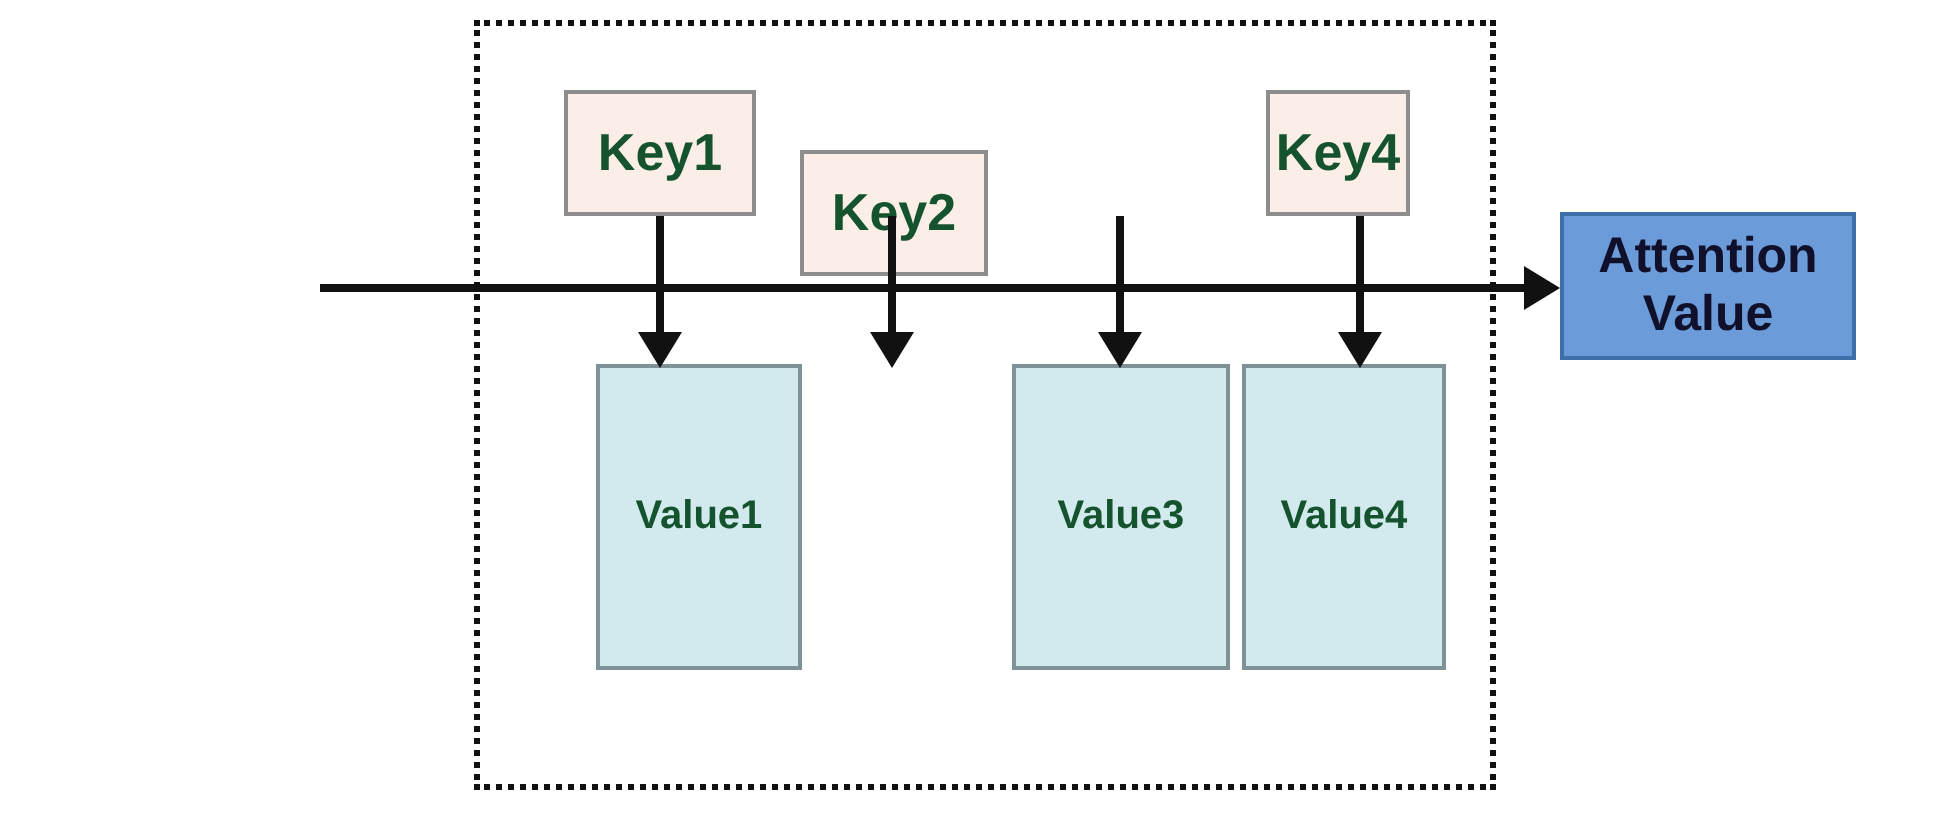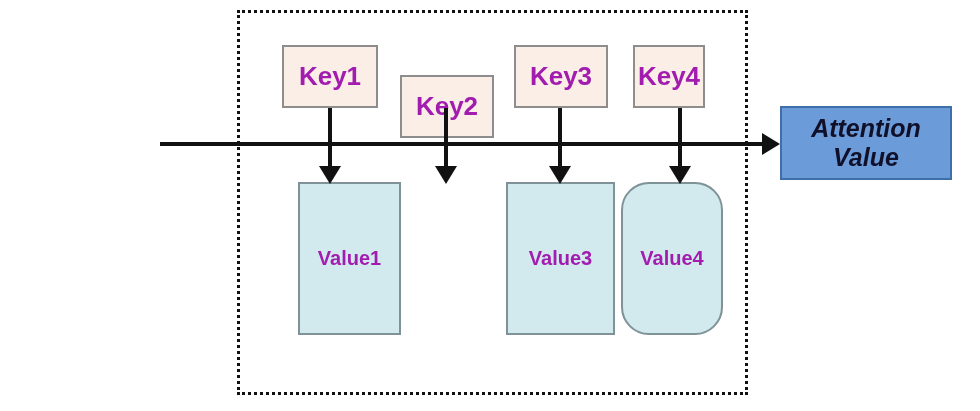--- a/index.html
+++ b/index.html
@@ -43,21 +43,21 @@
 
   
   .box {
     position: absolute;
     box-sizing: border-box;
     display: flex;
     align-items: center;
     justify-content: center;
     text-align: center;
     font-weight: bold;
-    color: #a21caf;
+    color: #14532d;
     line-height: 1.15;
   }
 
   .key-box {
     background: #faeee6;
     border: 2px solid #8d8d8d;
     font-size: 26px;
     top: 45px;
     height: 63px;
   }
@@ -79,24 +79,23 @@
     width: 110px;
     height: 57px;
   }
 
   .attention-box {
     background: #6b9bd8;
     border: 2px solid #3f6fa8;
     font-size: 25px;
     left: 780px;
     top: 106px;
-    width: 172px;
+    width: 148px;
     height: 74px;
     color: #10102a;
-    font-style: italic;
   }
 
   
   .hline {
     position: absolute;
     background: #111111;
     height: 4px;
     top: 142px;
   }
   .vline {
@@ -132,34 +131,31 @@
 <div id="canvas">
 
   <div class="source-region"></div>
 
   <div class="box key-box" style="left:282px;width:96px;">
     <span>Key1</span>
   </div>
   <div class="box key-box" style="left:400px;width:94px;margin-top:30px;">
     <span>Key2</span>
   </div>
-  <div class="box key-box" style="left:514px;width:94px;">
-    <span>Key3</span>
-  </div>
   <div class="box key-box" style="left:633px;width:72px;">
     <span>Key4</span>
   </div>
 
   <div class="box value-box" style="left:278px;width:103px;margin-left:20px;">
     <span>Value1</span>
   </div>
   <div class="box value-box" style="left:506px;width:109px;">
     <span>Value3</span>
   </div>
-  <div class="box value-box" style="left:621px;width:102px;border-radius:28px;">
+  <div class="box value-box" style="left:621px;width:102px;">
     <span>Value4</span>
   </div>
 
   <div class="vline" style="left:328px;"></div>
   <div class="arrowhead-down" style="left:319px;"></div>
 
   <div class="vline" style="left:444px;"></div>
   <div class="arrowhead-down" style="left:435px;"></div>
 
   <div class="vline" style="left:558px;"></div>

